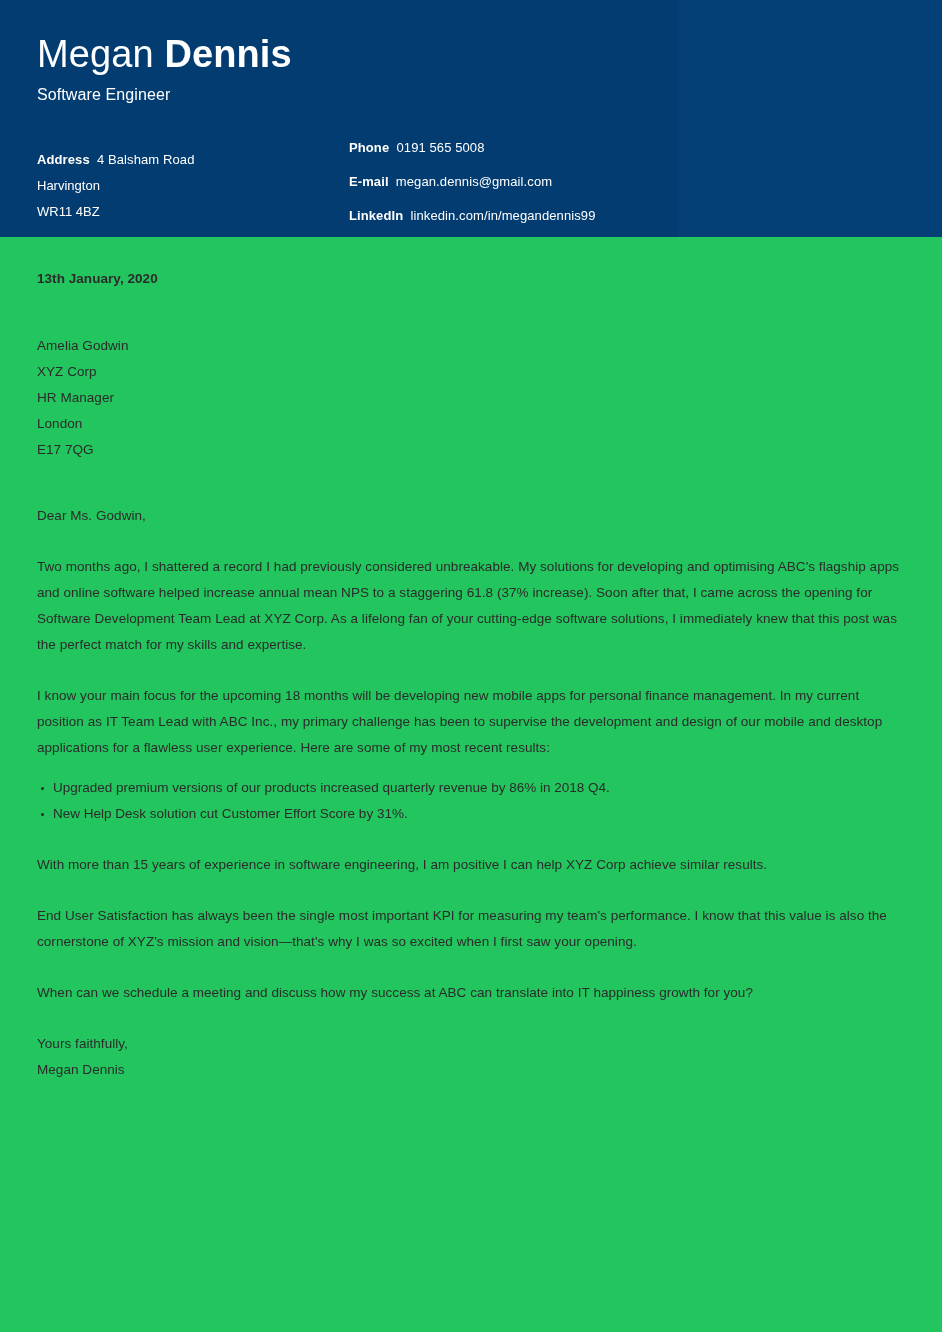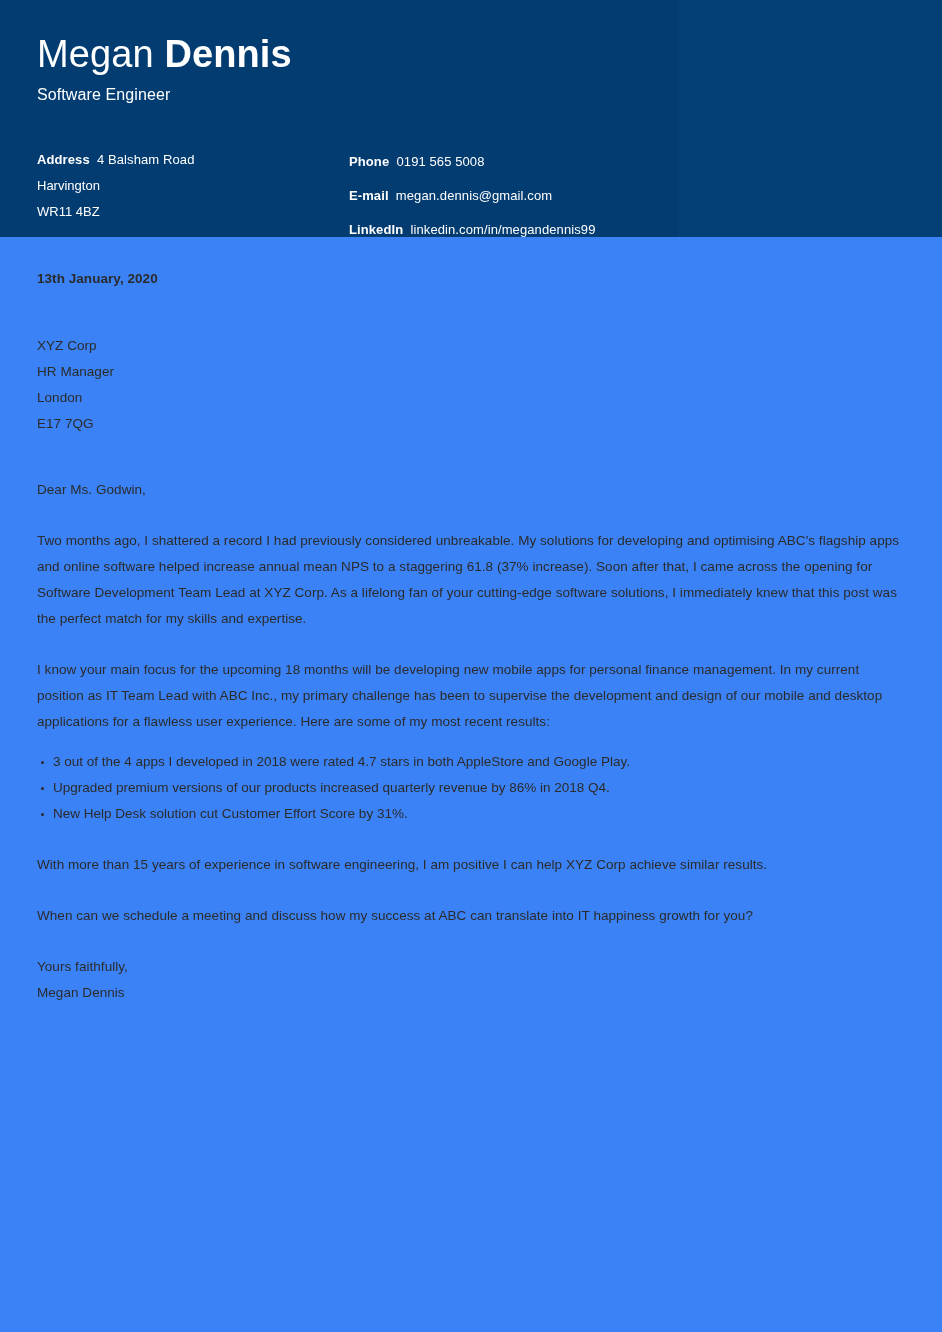--- a/index.html
+++ b/index.html
@@ -11,21 +11,21 @@
     height: 1332px;
     background: #ffffff;
     font-family: "Liberation Sans", sans-serif;
     overflow: hidden;
   }
 
   .page {
     position: relative;
     width: 942px;
     height: 1332px;
-    background: #3b82f6;
+    background: #22c55e;
   }
 
   
   .header {
     position: relative;
     width: 942px;
     height: 237px;
     background: #033c71;
     box-sizing: border-box;
     overflow: hidden;
@@ -75,21 +75,21 @@
   }
   .contact-col-left {
     position: absolute;
     left: 0;
     top: 16px;
     width: 300px;
   }
   .contact-col-right {
     position: absolute;
     left: 312px;
-    top: 14px;
+    top: 0;
     width: 360px;
   }
 
   .crow {
     display: block;
     white-space: nowrap;
     font-size: 13px;
     line-height: 26px;
     color: #ffffff;
   }
@@ -212,40 +212,41 @@
 
       </div>
     </div>
   </div>
 
   <div class="body-wrap">
 
     <div class="body-text date">13th January, 2020</div>
 
     <div class="body-text recipient">
+      <span class="rline">Amelia Godwin</span>
       <span class="rline">XYZ Corp</span>
       <span class="rline">HR Manager</span>
       <span class="rline">London</span>
       <span class="rline">E17 7QG</span>
     </div>
 
     <div class="body-text salutation">Dear Ms. Godwin,</div>
 
     <p class="body-text para">Two months ago, I shattered a record I had previously considered unbreakable. My solutions for developing and optimising ABC's flagship apps and online software helped increase annual mean NPS to a staggering 61.8 (37% increase). Soon after that, I came across the opening for Software Development Team Lead at XYZ Corp. As a lifelong fan of your cutting-edge software solutions, I immediately knew that this post was the perfect match for my skills and expertise.</p>
 
     <p class="body-text para">I know your main focus for the upcoming 18 months will be developing new mobile apps for personal finance management. In my current position as IT Team Lead with ABC Inc., my primary challenge has been to supervise the development and design of our mobile and desktop applications for a flawless user experience. Here are some of my most recent results:</p>
 
     <ul class="bullets">
-      <li>3 out of the 4 apps I developed in 2018 were rated 4.7 stars in both AppleStore and Google Play.</li>
       <li>Upgraded premium versions of our products increased quarterly revenue by 86% in 2018 Q4.</li>
       <li>New Help Desk solution cut Customer Effort Score by 31%.</li>
     </ul>
 
     <p class="body-text para">With more than 15 years of experience in software engineering, I am positive I can help XYZ Corp achieve similar results.</p>
 
+    <p class="body-text para">End User Satisfaction has always been the single most important KPI for measuring my team's performance. I know that this value is also the cornerstone of XYZ's mission and vision—that's why I was so excited when I first saw your opening.</p>
 
     <p class="body-text para">When can we schedule a meeting and discuss how my success at ABC can translate into IT happiness growth for you?</p>
 
     <div class="body-text closing">
       <span class="cline">Yours faithfully,</span>
       <span class="cline">Megan Dennis</span>
     </div>
 
   </div>
 

